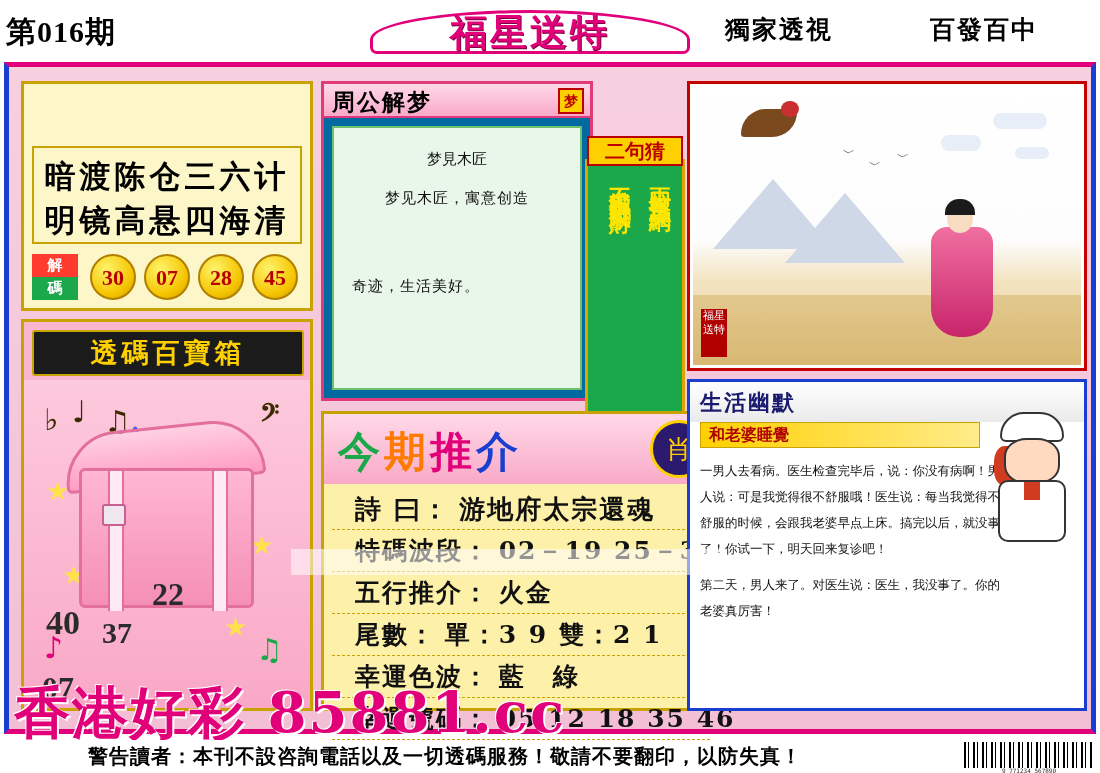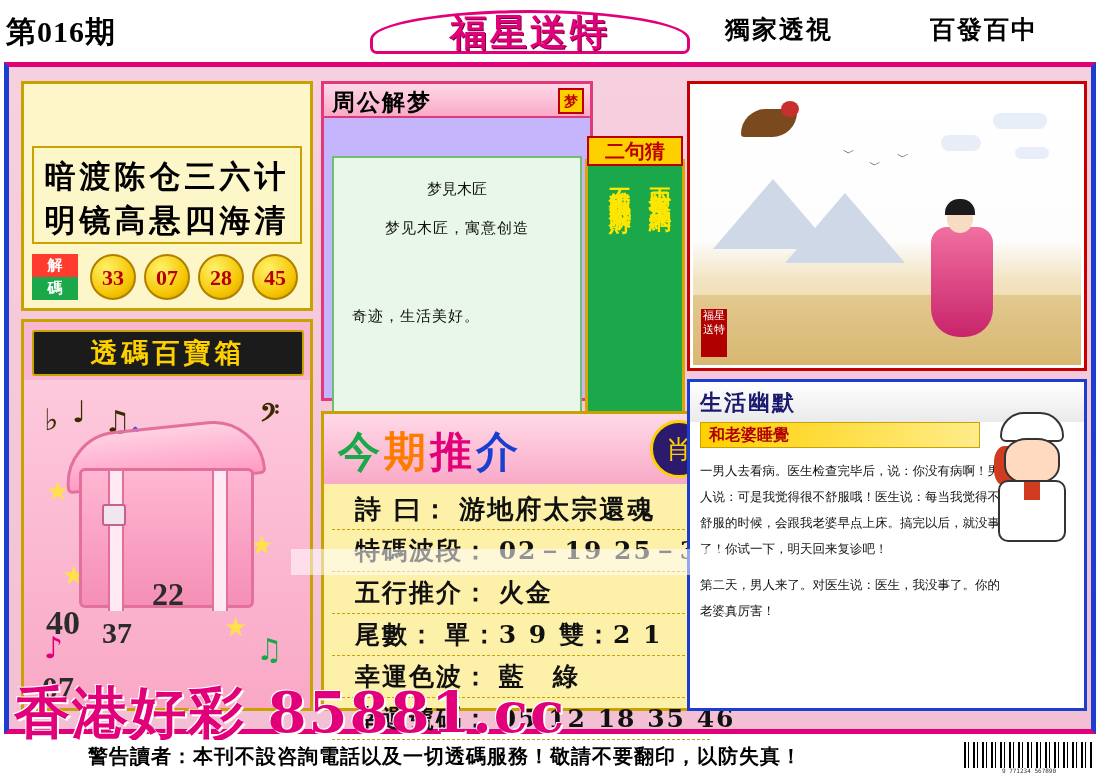--- a/index.html
+++ b/index.html
@@ -165,21 +165,21 @@
   }
   .note { position:absolute; color:#3a2a00; font-size:30px; font-weight:bold; font-family:"DejaVu Serif", serif;}
   .tnum {
     position:absolute;
     font-family:"Liberation Serif", serif;
     font-weight:bold; color:#2b2b2b;
   }
   
   .p-mid1 {
     left:312px; top:14px; width:272px; height:320px;
-    background:#c4b5fd;
+    background:#0369a1;
     border:3px solid #e03a7a;
   }
   .mid1-head {
     position:absolute; left:0; top:0; width:266px; height:34px;
     background:linear-gradient(#ffd9e8,#f9a9c7);
     border-bottom:2px solid #e03a7a;
   }
   .mid1-head .t {
     position:absolute; left:8px; top:3px;
     font-family:"DejaVu Serif", serif;
@@ -188,21 +188,20 @@
   .mid1-head .badge {
     position:absolute; right:6px; top:4px; width:26px; height:26px;
     background:#ffd000; border:2px solid #b00; color:#b00;
     font-size:14px; font-weight:bold; text-align:center; line-height:22px;
     font-family:"DejaVu Serif", serif;
   }
   .dream-body {
     position:absolute; left:8px; top:42px; width:250px; height:264px;
     background:#e9f7ea;
     border:2px solid #6fbf73;
-    margin-top:30px;
   }
   .dream-title {
     margin-top:22px; text-align:center;
     font-size:15px; color:#111; font-family:"DejaVu Serif", serif;
   }
   .dream-line {
     margin-top:20px; text-align:center;
     font-size:15px; color:#111; font-family:"DejaVu Serif", serif; letter-spacing:1px;
   }
   .dream-foot {
@@ -413,21 +412,21 @@
     <div class="panel p-left1">
       <div class="verse-box">
         <div class="verse-line">暗渡陈仓三六计</div>
         <div class="verse-line">明镜高悬四海清</div>
       </div>
       <div class="balls-row">
         <div class="jm-tag">
           <div class="jm1">解</div>
           <div class="jm2">碼</div>
         </div>
-        <div class="ball" style="left:58px;">33</div>
+        <div class="ball" style="left:58px;">30</div>
         <div class="ball" style="left:112px;">07</div>
         <div class="ball" style="left:166px;">28</div>
         <div class="ball" style="left:220px;">45</div>
       </div>
     </div>
 
     <div class="panel p-left2">
       <div class="title-gold2">透碼百寶箱</div>
       <div class="treasure-area">
         <span class="note" style="left:20px; top:22px;">♭</span>

